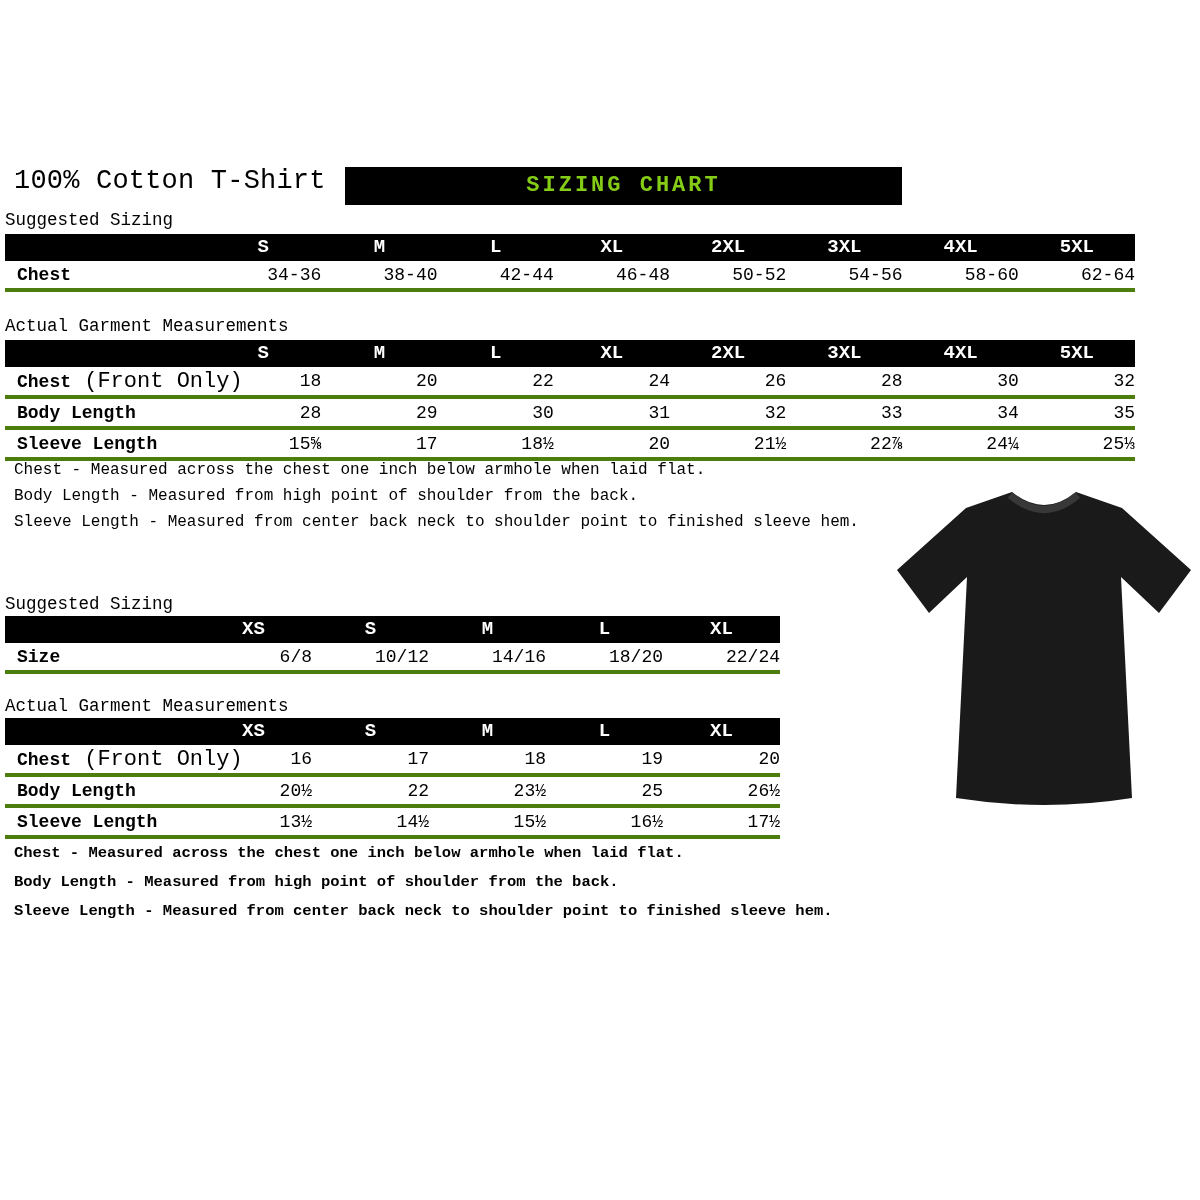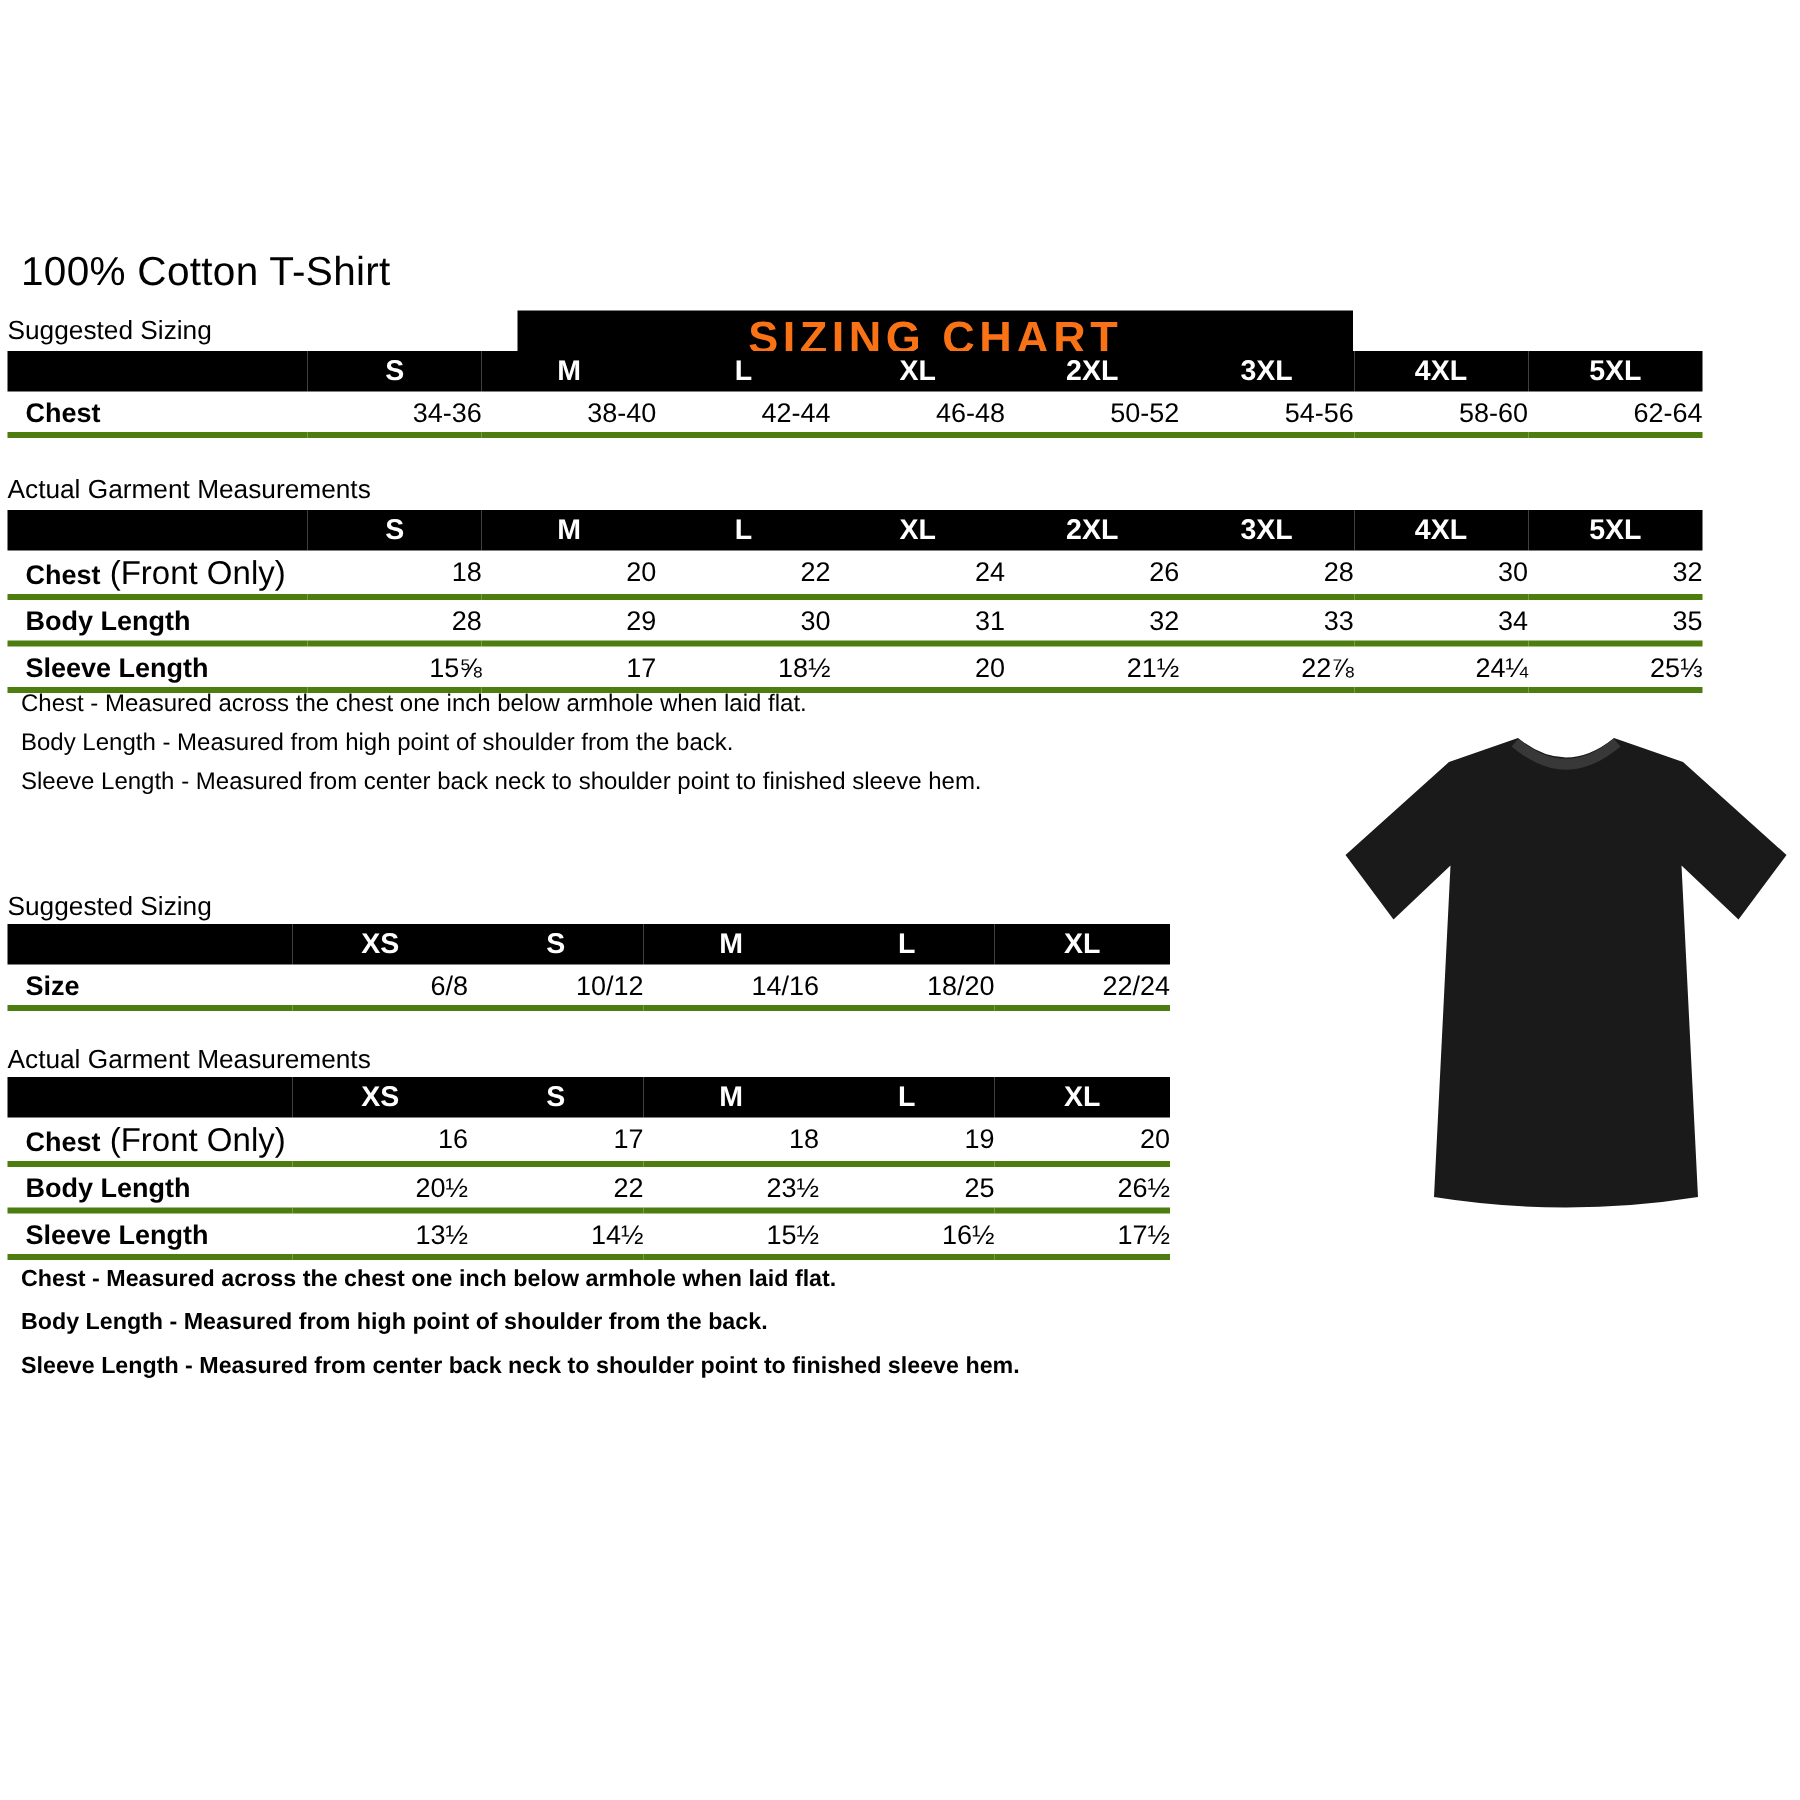--- a/index.html
+++ b/index.html
@@ -2,28 +2,28 @@
 <html><head>
 <meta charset="utf-8">
 <style>
   * { margin:0; padding:0; box-sizing:border-box; }
   html,body { background:#fff; }
   body {
     width:1200px; height:1200px;
     font-family:"Liberation Sans", sans-serif;
     color:#000;
   }
-  .canvas { position:relative; width:1200px; height:1200px; background:#fff; overflow:hidden; }
+  .canvas { position:relative; width:1200px; height:1200px; background:#fff; overflow:hidden;font-family:Liberation Mono, monospace; }
   .abs { position:absolute; }
 
   .main-title { font-size:27px; font-weight:normal; letter-spacing:0.2px; }
   .banner {
-    background:#000; color:#f97316; font-weight:bold;
-    font-size:30px; letter-spacing:3px; text-align:center;
-    height:38px; line-height:38px;margin-top:40px;
+    background:#000; color:#84cc16; font-weight:bold;
+    font-size:22px; letter-spacing:3px; text-align:center;
+    height:38px; line-height:38px;
   }
   .section-label { font-size:17.5px; }
 
   .sizetable { display:grid; }
   .sizetable .hcell {
     background:#000; color:#fff; font-weight:bold;
     font-size:19px; text-align:center; padding:3px 0 3px;
     line-height:21px;
   }
   .sizetable .cell {

